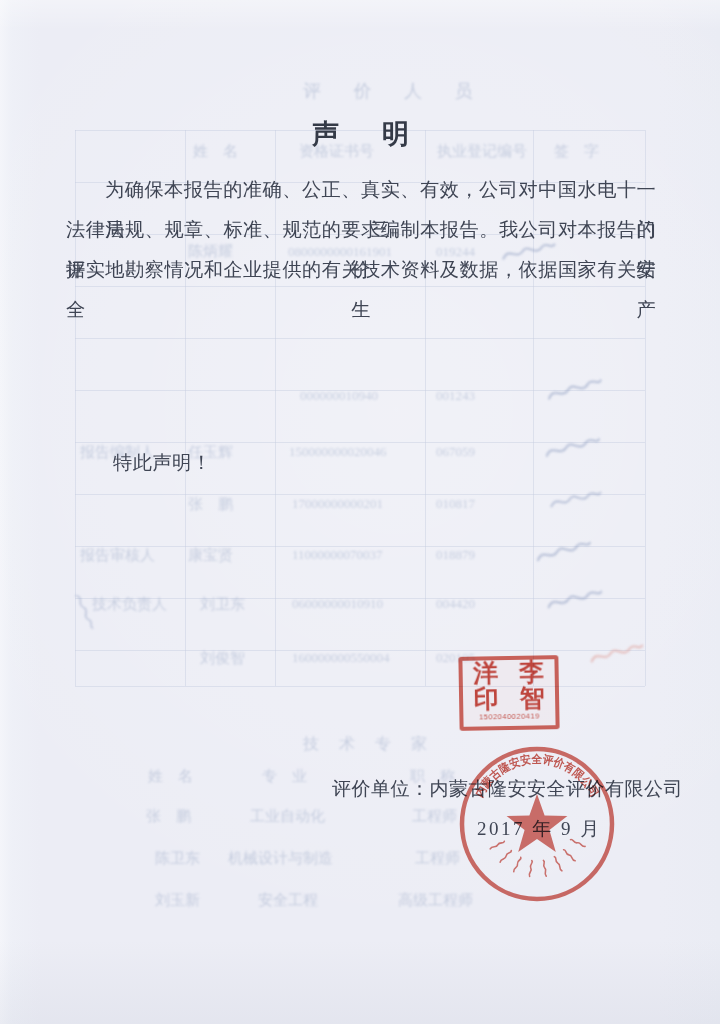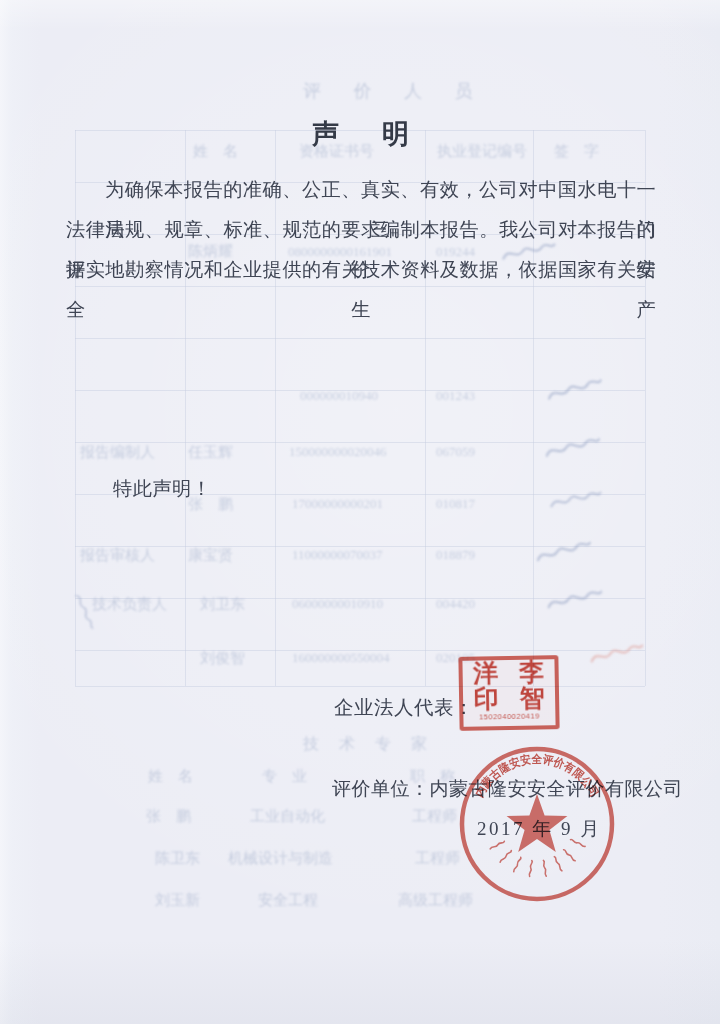--- a/index.html
+++ b/index.html
@@ -21,21 +21,21 @@
   .ghost-line{position:absolute;background:#c6cde0;opacity:.45;filter:blur(.6px);}
   .ghost-sig{position:absolute;opacity:.5;filter:blur(1.2px);}
   
   .title{position:absolute;top:116px;left:66px;width:590px;display:flex;justify-content:center;gap:42px;
     font-size:27px;font-weight:bold;color:#343a47;z-index:2;letter-spacing:1px;}
   .para{position:absolute;top:170px;left:66px;width:590px;font-size:19.2px;line-height:40px;z-index:2;letter-spacing:.2px;}
   .ln{height:40px;white-space:nowrap;}
   .jl{text-align:justify;text-align-last:justify;text-justify:inter-character;white-space:normal;}
   .ind{padding-left:39px;}
   .uname{text-decoration:underline;text-underline-offset:4px;}
-  .hereby{position:absolute;top:476px;left:113px;font-size:19.2px;z-index:2;letter-spacing:.5px;}
+  .hereby{position:absolute;top:450px;left:113px;font-size:19.2px;z-index:2;letter-spacing:.5px;}
   .legal-rep{position:absolute;top:694px;left:334px;font-size:19.5px;z-index:2;letter-spacing:.5px;}
   .eval-unit{position:absolute;top:776px;left:332px;font-size:19px;z-index:2;letter-spacing:.5px;}
   .date{position:absolute;top:816px;left:477px;font-size:19px;z-index:2;letter-spacing:2.5px;}
   
   .square-seal{position:absolute;left:459px;top:656px;width:92px;height:66px;z-index:3;
     border:4.5px solid rgba(203,66,55,.8);border-radius:3px;transform:rotate(-1deg);
     mix-blend-mode:multiply;filter:blur(.3px);background:rgba(255,120,110,.04);}
   .sq-grid{display:grid;grid-template-columns:1fr 1fr;height:52px;align-items:center;justify-items:center;
     color:rgba(200,58,47,.92);font-weight:bold;font-size:25px;line-height:26px;}
   .sq-num{text-align:center;color:rgba(205,75,64,.9);font-size:7.5px;letter-spacing:.5px;
@@ -140,21 +140,20 @@
   </div>
 
   <div class="para scan-text">
     <div class="ln jl ind">为确保本报告的准确、公正、真实、有效，公司对中国水电十一局三门</div>
     <div class="ln jl">法律法规、规章、标准、规范的要求编制本报告。我公司对本报告的评价结</div>
     <div class="ln jl">据实地勘察情况和企业提供的有关技术资料及数据，依据国家有关安全生产</div>
   </div>
 
   <div class="hereby scan-text">特此声明！</div>
 
-  <div class="legal-rep scan-text">企业法人代表：</div>
 
   <div class="square-seal">
     <div class="sq-grid">
       <span>洋</span>
       <span>李</span>
       <span>印</span>
       <span>智</span>
     </div>
     <div class="sq-num">1502040020419</div>
   </div>

